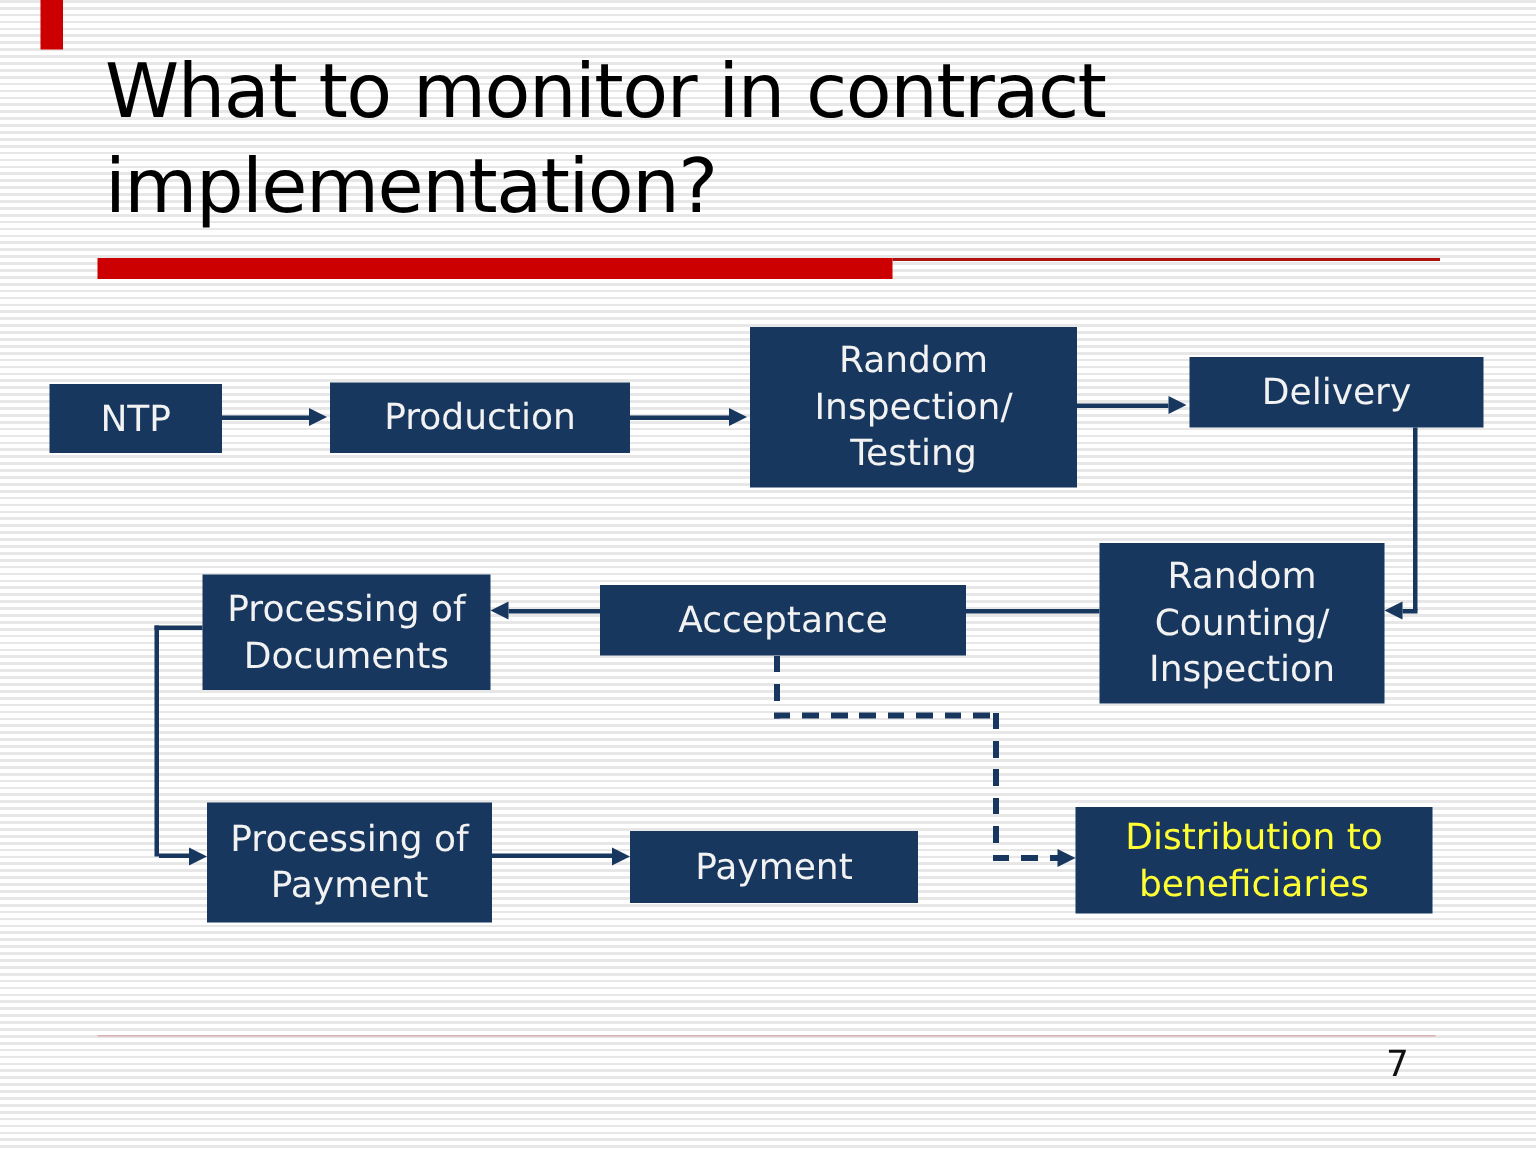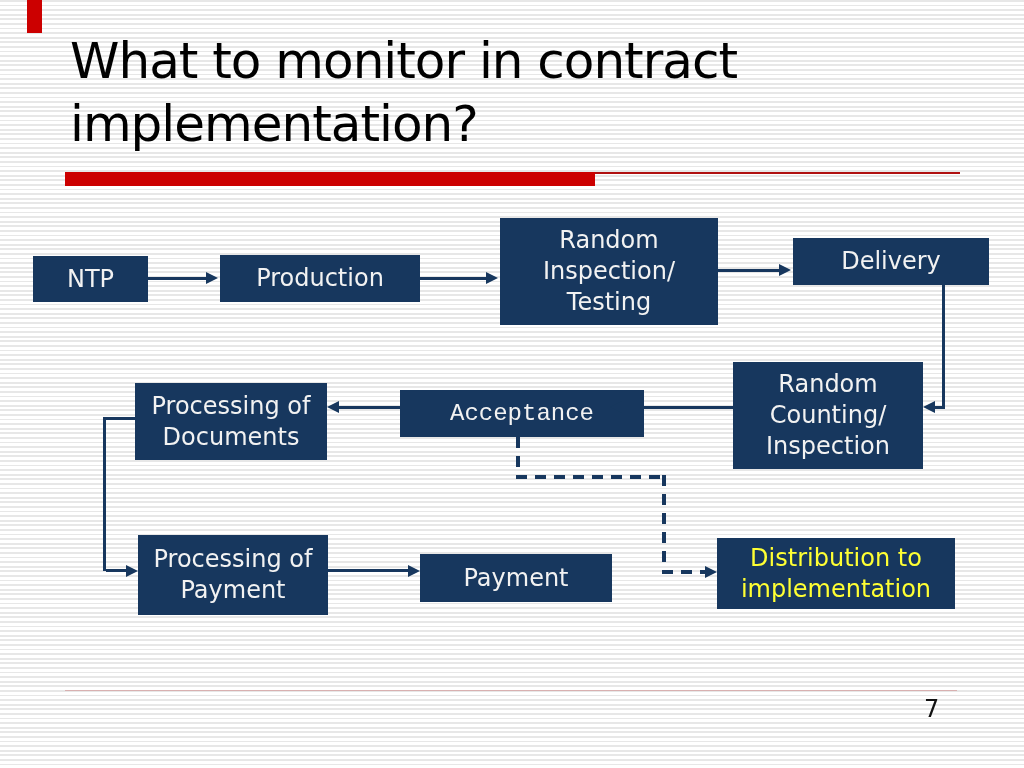--- a/index.html
+++ b/index.html
@@ -29,21 +29,21 @@
     position:absolute;background:#17375e;color:#f2f2f2;
     display:flex;align-items:center;justify-content:center;text-align:center;
     font-size:24px;line-height:31px;
   }
   .node-label{white-space:pre-line;}
   .n-ntp{left:33px;top:256px;width:115px;height:46px;}
   .n-production{left:220px;top:255px;width:200px;height:47px;}
   .n-random-inspection{left:500px;top:218px;width:218px;height:107px;}
   .n-delivery{left:793px;top:238px;width:196px;height:47px;justify-content:center;}
   .n-random-counting{left:733px;top:362px;width:190px;height:107px;}
-  .n-acceptance{left:400px;top:390px;width:244px;height:47px;font-family:Liberation Mono, monospace;}
+  .n-acceptance{left:400px;top:390px;width:244px;height:47px;}
   .n-processing-documents{left:135px;top:383px;width:192px;height:77px;}
   .n-processing-payment{left:138px;top:535px;width:190px;height:80px;}
   .n-payment{left:420px;top:554px;width:192px;height:48px;}
   .n-distribution{left:717px;top:538px;width:238px;height:71px;color:#ffff33;}
 
   
   .seg{position:absolute;background:#17375e;}
   .dash-h{position:absolute;background:repeating-linear-gradient(90deg,#17375e 0 11px,transparent 11px 19px);}
   .dash-v{position:absolute;background:repeating-linear-gradient(180deg,#17375e 0 11px,transparent 11px 19px);}
   .ah{position:absolute;width:0;height:0;}
@@ -108,21 +108,21 @@
   </div>
   <div class="node n-processing-payment">
     <span class="node-label">Processing of
 Payment</span>
   </div>
   <div class="node n-payment">
     <span class="node-label">Payment</span>
   </div>
   <div class="node n-distribution">
     <span class="node-label">Distribution to
-implementation</span>
+beneficiaries</span>
   </div>
 
   <div>
     <div class="seg s-a"></div>
     <div class="ah ah-r a-a"></div>
   </div>
   <div>
     <div class="seg s-b"></div>
     <div class="ah ah-r a-b"></div>
   </div>

